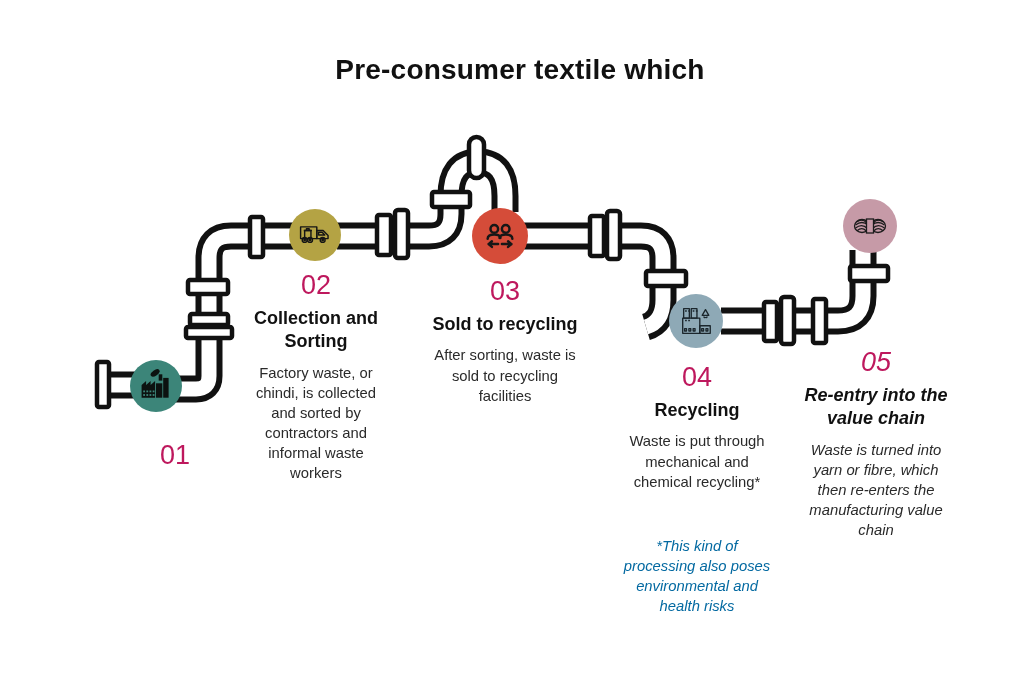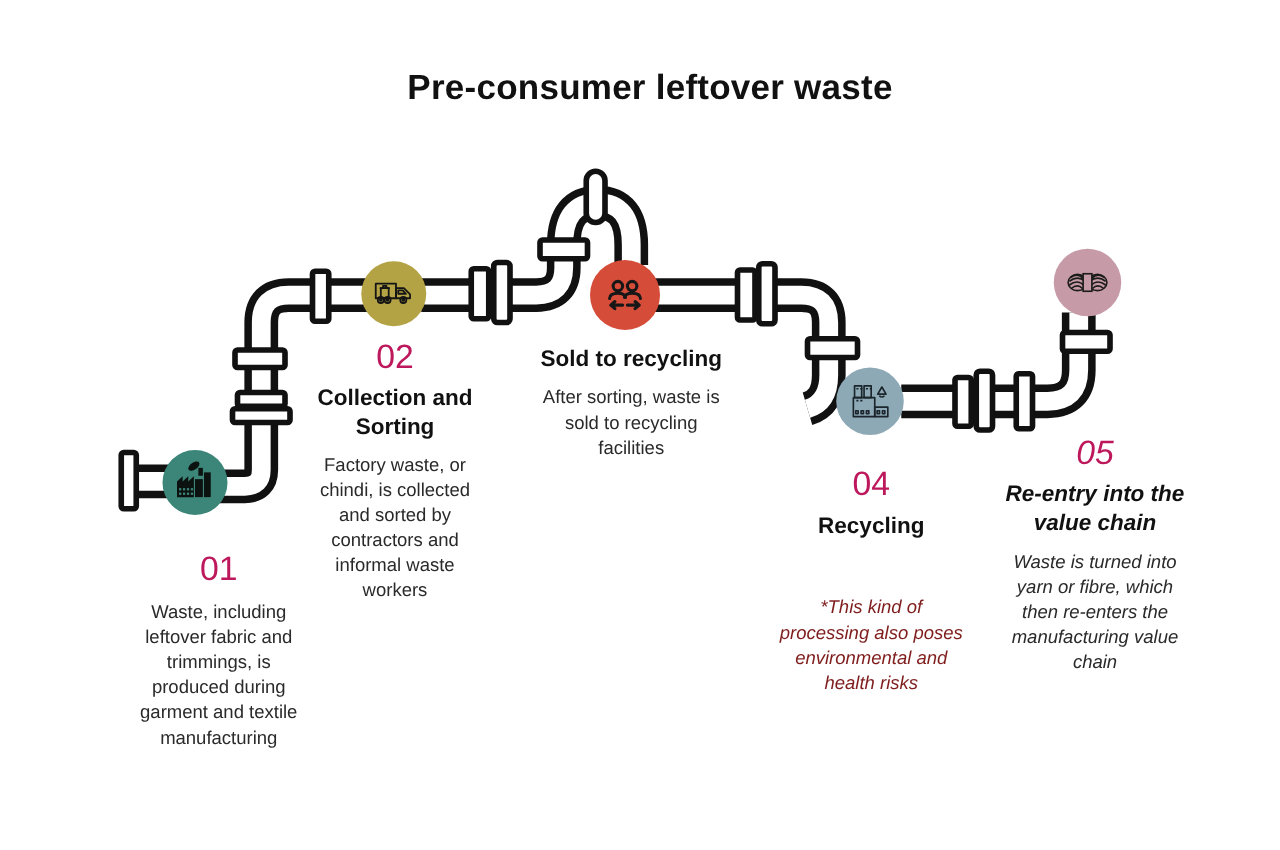--- a/index.html
+++ b/index.html
@@ -13,28 +13,28 @@
   }
   .pipes{position:absolute;left:0;top:0;}
   .stage-circle{
     position:absolute;border-radius:50%;display:flex;align-items:center;justify-content:center;
   }
   .stage-circle svg{display:block;}
   .stage{position:absolute;text-align:center;}
   .num{font-size:27px;font-weight:400;color:#be185d;line-height:1.15;margin:0 0 6px 0;}
   .heading{font-size:18px;font-weight:700;color:#111;line-height:1.3;margin:0;}
   .desc{font-size:14.8px;font-weight:400;color:#2a2a2a;line-height:1.36;margin:9px 0 0 0;}
-  .footnote{font-size:14.8px;font-style:italic;color:#7f1d1d;line-height:1.36;margin:44px 0 0 0;text-align:center;}
+  .footnote{font-size:14.8px;font-style:italic;color:#0369a1;line-height:1.36;margin:44px 0 0 0;text-align:center;}
 </style>
 </head>
 <body>
 
 <div class="canvas">
 
-  <h1 class="title">Pre-consumer leftover waste</h1>
+  <h1 class="title">Pre-consumer textile which</h1>
 
   <svg class="pipes" width="1024" height="680" viewBox="0 0 1024 680">
     <g stroke="#111" fill="none" stroke-width="27">
       <path d="M 108 385 H 140"></path>
       <path d="M 175 389 H 196 Q 209 389 209 376 V 258 Q 209 236 231 236 H 294"></path>
       <path d="M 337 236 H 429 Q 451 236 451 214 V 196 Q 451 162 478 162 Q 505 162 505 196 V 212"></path>
       <path d="M 524 236 H 641 Q 663 236 663 258 V 300 Q 663 322 646 327"></path>
       <path d="M 721 321 H 838 Q 863 321 863 296 V 250"></path>
     </g>
     <g stroke="#fff" fill="none" stroke-width="15">
@@ -140,37 +140,38 @@
         <ellipse cx="8" cy="0" rx="7.5" ry="6.5"></ellipse>
         <path d="M-13.5 -4 Q-8 -8 -3.5 -3.5 M-14.5 -1 Q-8 -6 -2 -1 M-14.5 2 Q-8 -3 -2.5 2.5 M-13 4.8 Q-8 0.5 -4 4.8"></path>
         <path d="M13.5 -4 Q8 -8 3.5 -3.5 M14.5 -1 Q8 -6 2 -1 M14.5 2 Q8 -3 2.5 2.5 M13 4.8 Q8 0.5 4 4.8"></path>
         <rect x="-3.5" y="-7" width="7" height="14" fill="#c69aa7"></rect>
       </g>
     </svg>
   </div>
 
   <div class="stage" style="left:105px;top:440px;width:140px;">
     <div class="num">01</div>
-    <div class="desc">Waste, including leftover fabric and trimmings, is produced during garment and textile manufacturing</div>
   </div>
 
   <div class="stage" style="left:247px;top:270px;width:138px;">
     <div class="num">02</div>
     <div class="heading">Collection and Sorting</div>
     <div class="desc">Factory waste, or chindi, is collected and sorted by contractors and informal waste workers</div>
   </div>
 
   <div class="stage" style="left:427px;top:276px;width:156px;">
+    <div class="num">03</div>
     <div class="heading">Sold to recycling</div>
     <div class="desc">After sorting, waste is sold to recycling facilities</div>
   </div>
 
-  <div class="stage" style="left:621px;top:372px;width:152px;">
+  <div class="stage" style="left:621px;top:362px;width:152px;">
     <div class="num">04</div>
     <div class="heading">Recycling</div>
+    <div class="desc">Waste is put through mechanical and chemical recycling*</div>
     <div class="footnote">*This kind of processing also poses environmental and health risks</div>
   </div>
 
   <div class="stage" style="left:801px;top:347px;width:150px;font-style:italic;">
     <div class="num">05</div>
     <div class="heading">Re-entry into the value chain</div>
     <div class="desc">Waste is turned into yarn or fibre, which then re-enters the manufacturing value chain</div>
   </div>
 
 </div>

